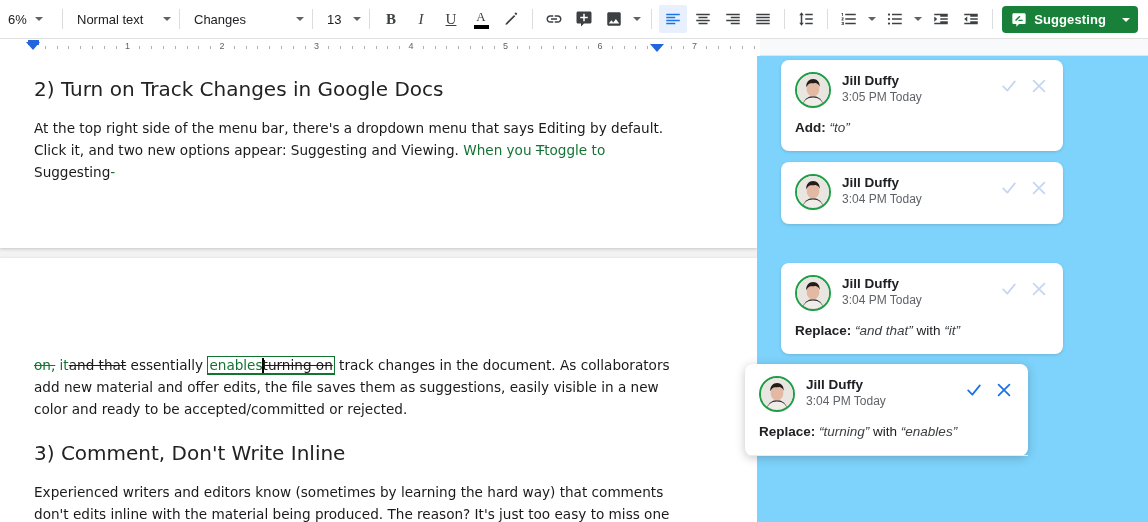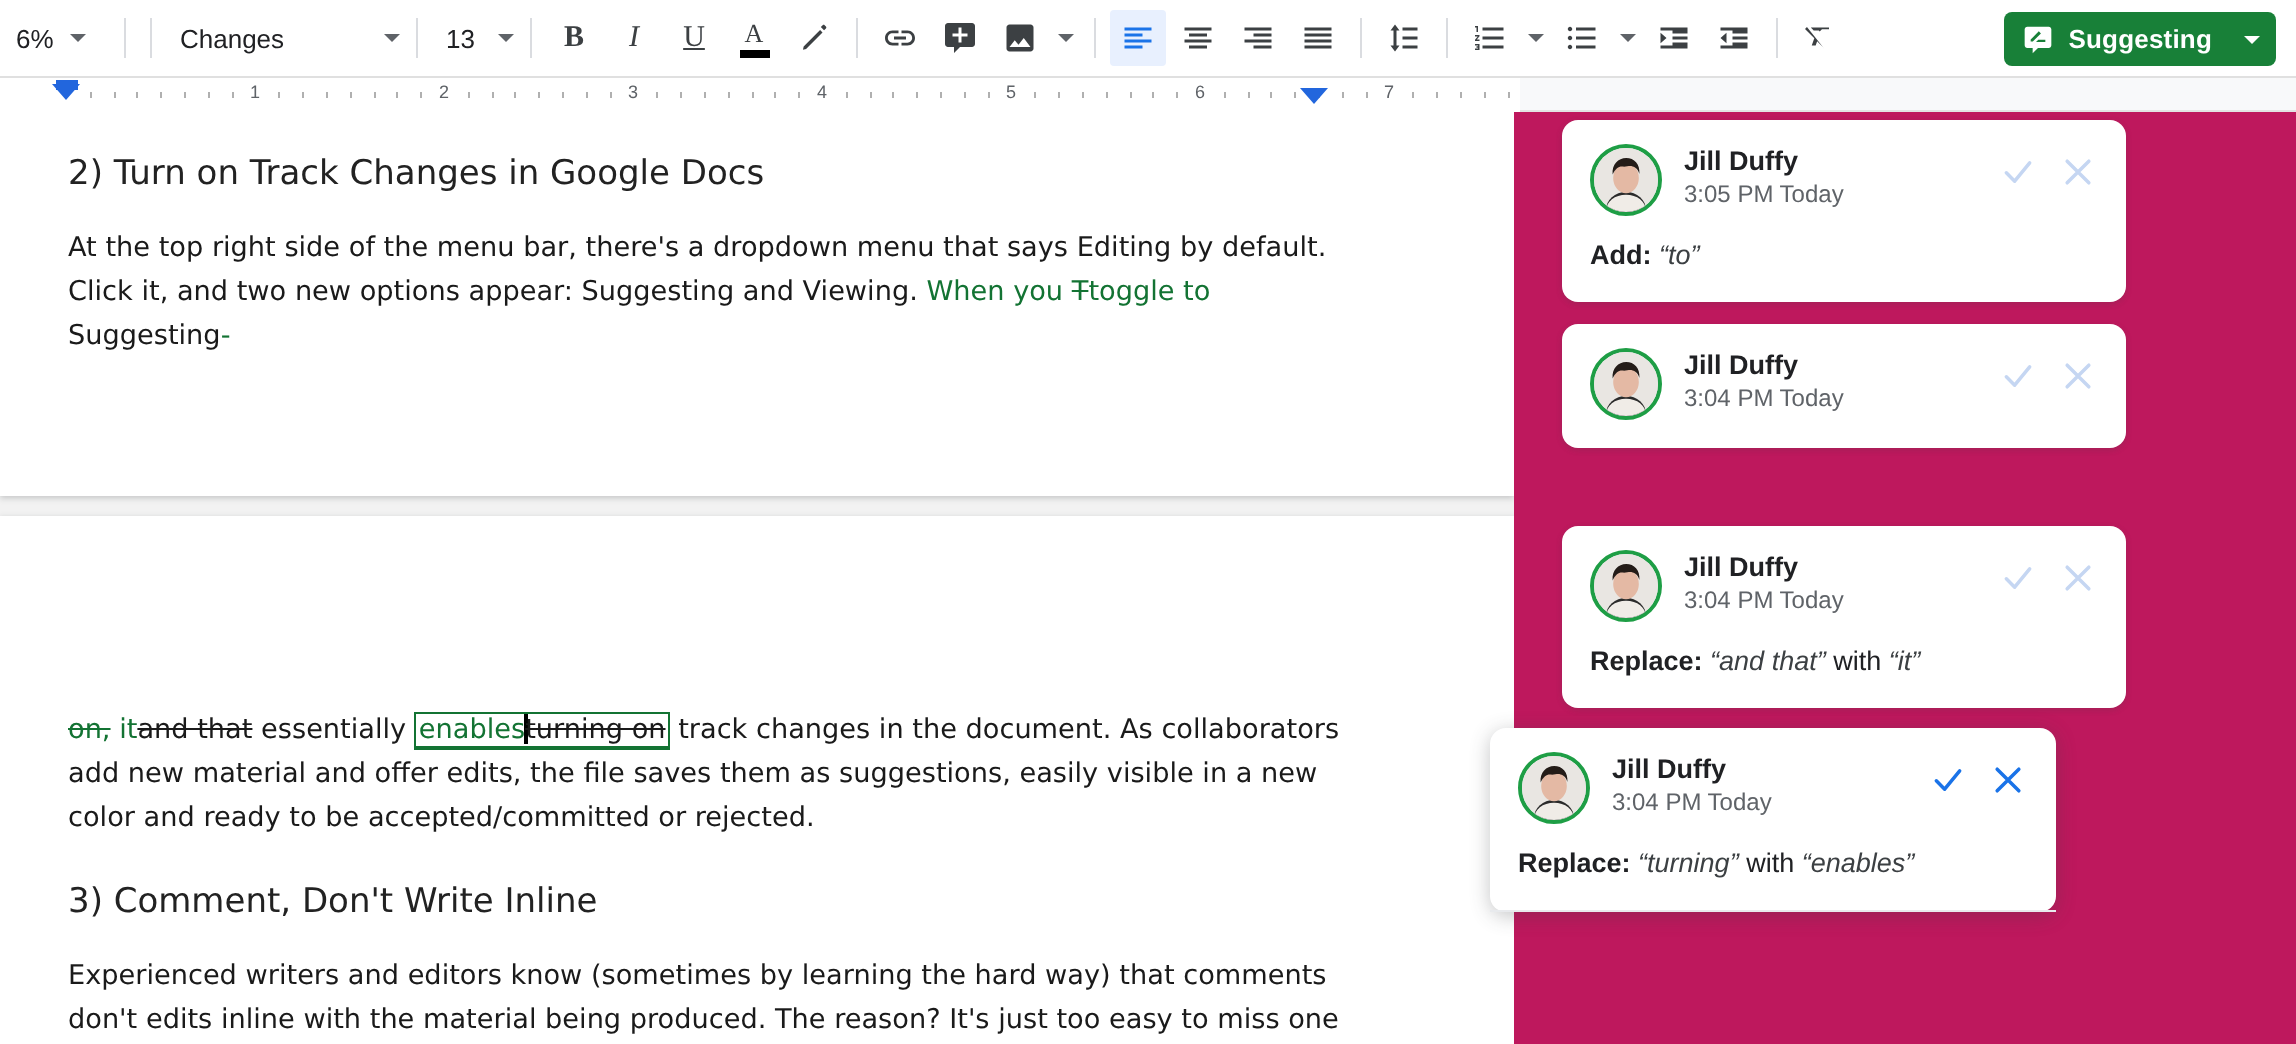--- a/index.html
+++ b/index.html
@@ -105,21 +105,21 @@
   }
   #page-1 { top: -194px; height: 386px; }
   #page-2 { top: 202px; height: 440px; }
 
   .doc-body {
     position: absolute; left: 34px; right: 70px;
     font-family: "DejaVu Sans", sans-serif;
     color: #1a1a1a;
   }
   h2.doc-h {
-    font-size: 17px; font-weight: normal; color: #222;
+    font-size: 20px; font-weight: normal; color: #222;
     margin: 0 0 14px 0; line-height: 1.35;
   }
   p.doc-p {
     font-size: 13.6px; line-height: 22px; margin: 0 0 14px 0;
     color: #1a1a1a;
   }
   .sug-ins { color: #137333; }
   .sug-del { color: #137333; text-decoration: line-through; }
   .sug-del-dark { color: #1a1a1a; text-decoration: line-through; }
   .sug-mark { color: #137333; }
@@ -129,21 +129,21 @@
     padding: 0 1px;
   }
   .caret-bar {
     display: inline-block; width: 2px; height: 15px;
     background: #000; vertical-align: -3px; margin: 0 -1px;
   }
 
   
   #comments-panel {
     position: absolute; top: 56px; left: 757px;
-    width: 391px; height: 466px; background: #be185d;
+    width: 391px; height: 466px; background: #7dd3fc;
   }
   .card {
     position: absolute; left: 24px; width: 282px;
     background: #ffffff; border-radius: 8px;
     box-shadow: 0 1px 3px rgba(60,64,67,.20);
     padding: 12px 14px 14px 14px;
   }
   .card.active {
     left: -12px; width: 283px;
     box-shadow: 0 2px 10px rgba(60,64,67,.30);
@@ -181,20 +181,24 @@
 <body>
 
 <div id="toolbar">
 
   <div class="tb-select sel-100">
     <span class="tb-label">6%</span>
     <span class="caret"></span>
   </div>
   <div class="tb-sep"></div>
 
+  <div class="tb-select sel-style">
+    <span class="tb-label">Normal text</span>
+    <span class="caret" style="margin-left:auto"></span>
+  </div>
   <div class="tb-sep"></div>
 
   <div class="tb-select sel-font">
     <span class="tb-label">Changes</span>
     <span class="caret" style="margin-left:auto"></span>
   </div>
   <div class="tb-sep"></div>
 
   <div class="tb-select sel-size">
     <span class="tb-label">13</span>

